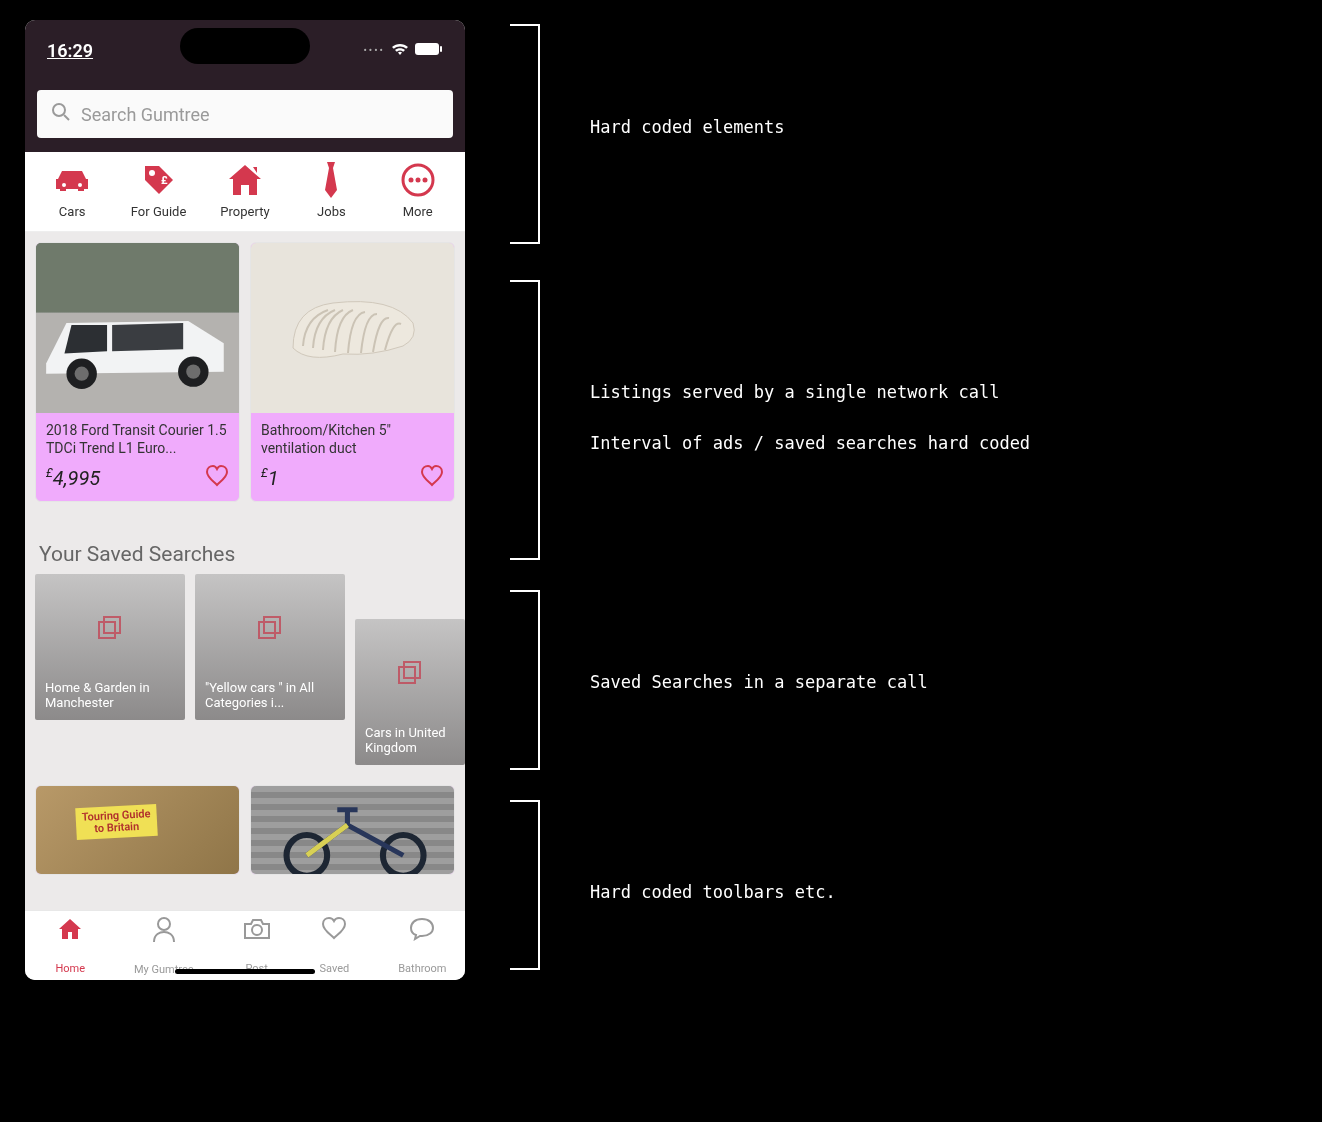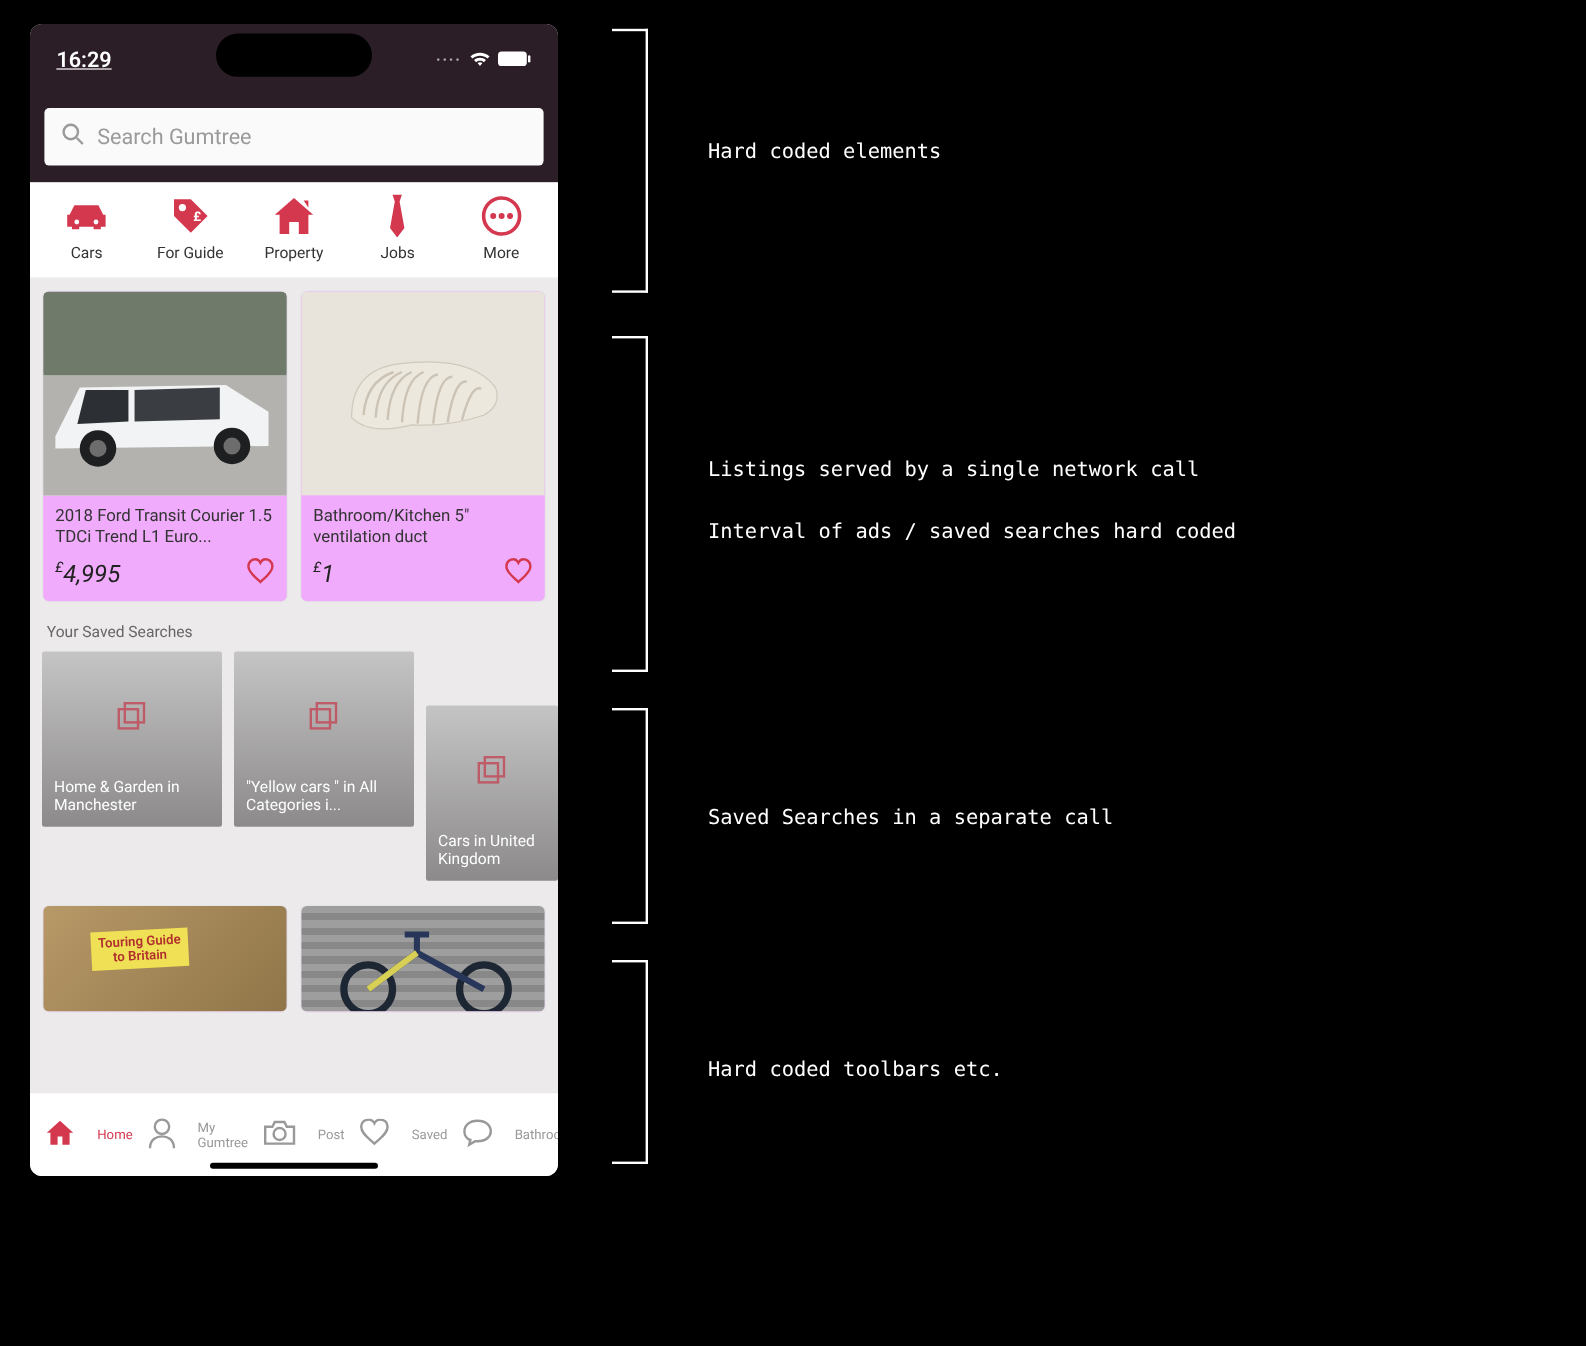--- a/index.html
+++ b/index.html
@@ -114,21 +114,22 @@
     align-items: center;
     padding: 4px 10px 10px 10px;
     font-style: italic;
   }
   .price { font-size: 20px; color: #222; }
   .price sup { font-size: 12px; vertical-align: top; }
   .heart { color: #d4384e; }
   .saved-header {
     padding: 8px 14px 8px 14px;
     color: #666;
-    font-size: 13px;
+    font-size: 21px;
+    margin-top: 22px;
   }
   .saved-row {
     display: flex;
     gap: 10px;
     padding: 0 10px 10px 10px;
   }
   .saved-card {
     background: linear-gradient(#c5c4c4, #8c8a8a);
     border-radius: 2px;
     width: 150px;
@@ -155,20 +156,21 @@
   .bottom-bar {
     background: #fff;
     height: 70px;
     display: flex;
     justify-content: space-around;
     align-items: center;
     border-top: 1px solid #e8e8e8;
   }
   .bb-item {
     display: flex;
+    flex-direction: column;
     align-items: center;
     gap: 18px;
     color: #999;
     font-size: 11px;
     margin-left: 12px;
   }
   .bb-item.active { color: #d4384e; }
   .home-ind {
     position: absolute;
     bottom: 6px;

